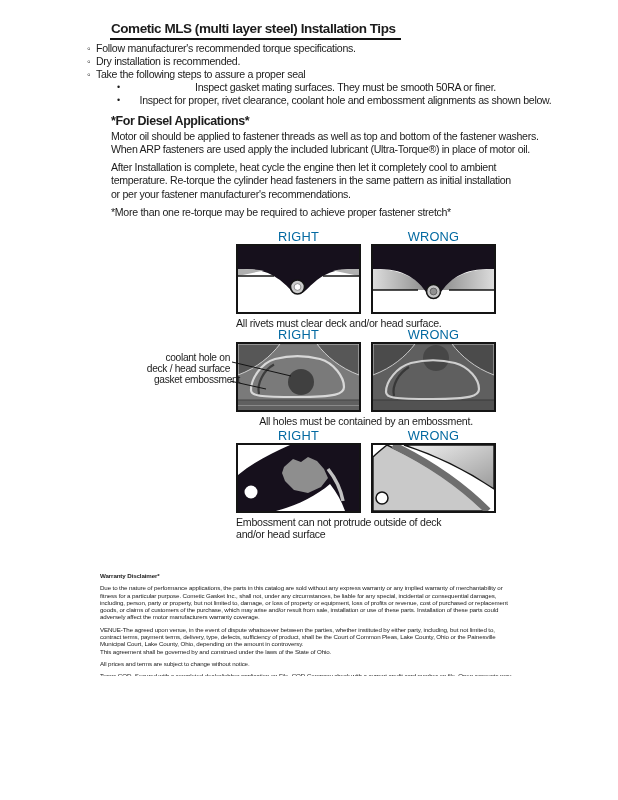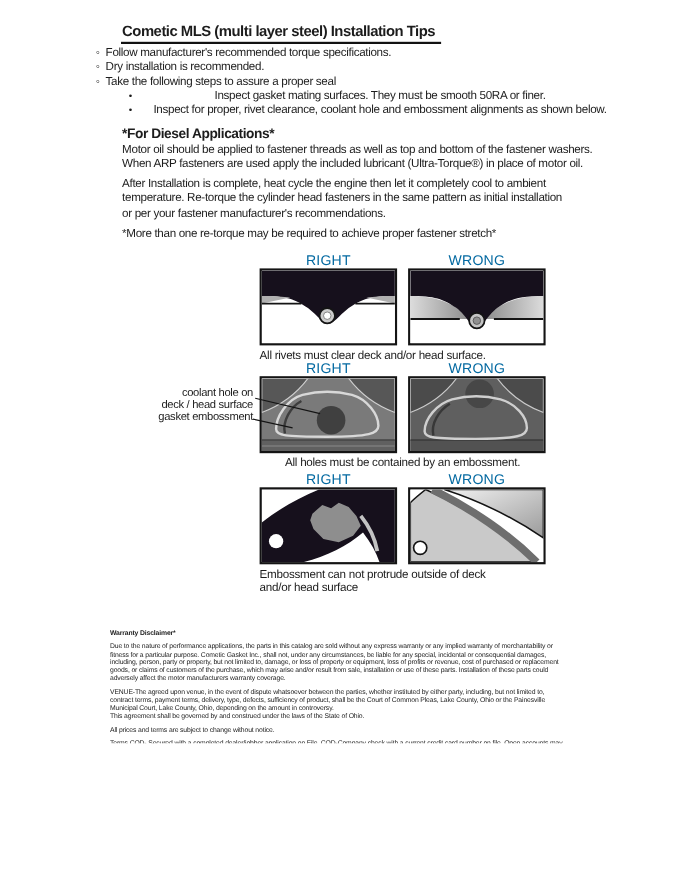--- a/index.html
+++ b/index.html
@@ -26,21 +26,21 @@
   .pair1{top:229px;} .pair2{top:327px;} .pair3{top:428px;}
   .labels{display:flex;gap:10px;height:15px;}
   .labels div{width:125px;text-align:center;font-size:12.8px;letter-spacing:0.2px;color:#0369a1;}
   .boxes{display:flex;gap:10px;}
   .fig-box{width:121px;height:66px;border:2px solid #141414;background:#fff;}
   .fig-box svg{display:block;}
   .caption{margin-top:4px;font-size:10.6px;letter-spacing:-0.25px;line-height:11.5px;width:260px;}
   .caption.center{text-align:center;}
   .ann{position:absolute;width:132px;text-align:right;font-size:10.2px;
        letter-spacing:-0.3px;line-height:10.8px;}
-  .ann1{left:98px;top:341px;margin-top:12px;} .ann2{left:98px;top:375px;}
+  .ann1{left:98px;top:341px;margin-top:12px;} .ann2{left:108px;top:375px;}
   .leader{position:absolute;left:0;top:325px;pointer-events:none;}
   
   .disc{position:absolute;left:100px;top:572px;width:424px;font-size:6.2px;
         letter-spacing:-0.12px;line-height:7.3px;color:#222;}
   .disc .dh{font-weight:bold;margin:0 0 5px 0;}
   .disc p{margin:0 0 5px 0;}
   .pagenum{position:absolute;left:386px;top:757px;font-size:20px;letter-spacing:0.2px;color:#be185d;}
 </style>
 </head>
 <body>

